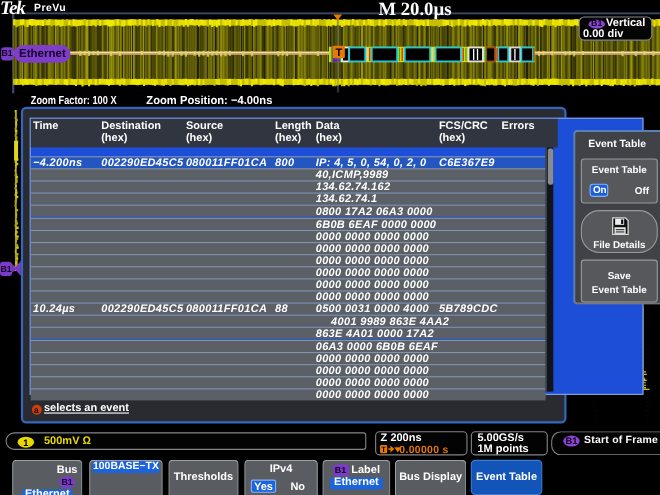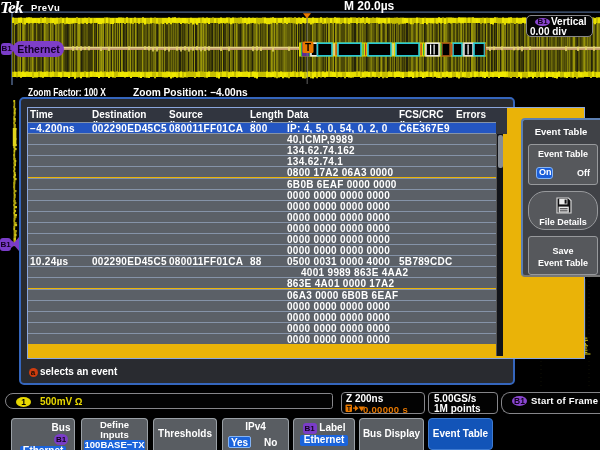--- a/index.html
+++ b/index.html
@@ -3,34 +3,34 @@
 <style>
 html,body{margin:0;padding:0;background:#000;}
 *{box-sizing:border-box;}
 #screen{position:relative;width:600px;height:450px;background:#000;overflow:hidden;
   font-family:"Liberation Sans",sans-serif;font-weight:bold;}
 .ab{position:absolute;}
 .wt{color:#fff;}
 
 #tek{left:0px;top:-3px;font-family:"Liberation Serif",serif;font-size:17.5px;font-style:italic;color:#fff;letter-spacing:-1px;}
 #prevu{left:31px;top:1.5px;font-size:9.5px;color:#fff;letter-spacing:0.4px;}
-#mtime{left:344px;top:-1px;font-size:12px;color:#fff;}
+#mtime{left:344px;top:-1px;font-size:17px;color:#fff;font-family:Liberation Serif, serif;}
 
 #wave{left:0;top:0;width:600px;height:100px;}
 
 .b1badge{background:#7a3cc8;color:#12001e;border-radius:3px;font-size:8px;text-align:center;line-height:11px;}
 #ethlabel{left:13px;top:41px;width:51px;height:16px;background:#7e3ec8;border-radius:8px;color:#15002a;font-size:10.5px;text-align:center;line-height:16px;}
 
 #zoombar{left:0;top:86px;width:600px;height:14px;color:#fff;font-size:10.5px;white-space:nowrap;}
 
 #etframe{left:19px;top:97px;width:496px;height:288px;background:#292b30;border:2.5px solid #3566bd;border-radius:5px;}
-#ettable{left:6px;top:8px;width:558px;height:252px;border:1.5px solid #8ba6dc;background:#eab308;}
+#ettable{left:6px;top:8px;width:558px;height:252px;border:1.5px solid #8ba6dc;background:#1d4ed8;}
 #ethead{left:0;top:0;width:479px;height:26px;background:#31353f;color:#fff;font-size:10px;}
 .hc{position:absolute;top:1px;line-height:11px;}
-#etrows{left:0;top:14px;width:468px;height:222px;}
+#etrows{left:0;top:34px;width:468px;height:222px;font-style:italic;}
 .r{position:absolute;left:0;width:468px;height:11.1px;background:#5b6067;border-top:1px solid #8593a8;color:#fff;font-size:10px;letter-spacing:0.3px;}
 .r span{position:absolute;top:0px;line-height:11px;}
 .rsel{background:#2456c2;}
 #sbar{left:468px;top:26px;width:7px;height:222px;background:#121419;border-left:1px solid #555;}
 #sthumb{left:1px;top:1px;width:5px;height:33px;background:#878c94;border-radius:2px;}
 #ethint{left:6px;top:266px;width:482px;height:18px;color:#fff;font-size:10px;}
 #acirc{left:1.5px;top:2.5px;width:9px;height:9px;background:#cf3c0e;border-radius:50%;color:#1c0d00;font-size:8px;text-align:center;line-height:9px;}
 
 #sidemenu{left:521px;top:118px;width:79px;height:159px;background:#404247;border-left:2.5px solid #5c7fb2;border-top:2px solid #5c7fb2;border-bottom:2px solid #777;border-radius:4px 0 0 4px;}
 .mbtn{position:absolute;left:5px;width:70px;background:#56585c;border:1px solid #97999c;border-radius:3px;color:#fff;font-size:9px;text-align:center;}
@@ -364,21 +364,21 @@
           <div class="r" style="top:210.9px;">
             <span style="left:259px;">0000 0000 0000 0000</span>
           </div>
         </div>
       <div class="ab" id="sbar">
           <div class="ab" id="sthumb"></div>
         </div>
     </div>
     <div class="ab" id="ethint">
       <div class="ab" id="acirc">a</div>
-      <span class="ab" style="left:13px;top:1px;">selects an event</span>
+      <span class="ab" style="left:13px;top:1px;text-decoration:underline;">selects an event</span>
     </div>
   </div>
 
   <div class="ab" id="sidemenu">
     <div class="ab" id="mtitle">Event Table</div>
     <div class="mbtn" style="top:24px;height:41px;">
       <div style="margin-top:4px;">Event Table</div>
       <div id="onbtn">On</div>
       <div id="offlbl">Off</div>
     </div>
@@ -417,21 +417,20 @@
   <div class="sbox" id="st4">
     <div class="ab b1oval" style="left:10px;top:2.5px;width:15px;height:10px;line-height:10px;font-size:8.5px;">B1</div>
     <span class="ab" style="left:29px;top:1.5px;font-size:9.5px;letter-spacing:0.2px;">Start of Frame</span>
   </div>
 
   <div class="bbtn" style="left:11px;width:64px;">
     <div style="margin-top:3px;padding-left:36px;">Bus <span class="b1badge" style="display:inline-block;width:14px;border-radius:7px;">B1</span></div>
     <div class="bluepill" style="margin:1px auto 0;width:46px;">Ethernet</div>
   </div>
   <div class="bbtn" style="left:81px;width:67px;font-size:9.5px;">
-    <div style="margin-top:1px;line-height:10px;">Define<br>Inputs</div>
     <div class="bluepill" style="margin:0 auto;width:61px;">100BASE−TX</div>
   </div>
   <div class="bbtn" style="left:153px;width:64px;line-height:30px;">Thresholds</div>
   <div class="bbtn" style="left:222px;width:67px;">
     <div style="margin-top:2px;">IPv4</div>
     <span class="bluepill" style="position:absolute;left:5px;top:16.5px;width:23px;height:12px;border:1px solid #84b4f4;line-height:11px;">Yes</span>
     <span style="position:absolute;left:41px;top:18px;">No</span>
   </div>
   <div class="bbtn" style="left:293px;width:62px;">
     <div style="margin-top:3px;"><span class="b1badge" style="display:inline-block;width:14px;">B1</span> Label</div>

